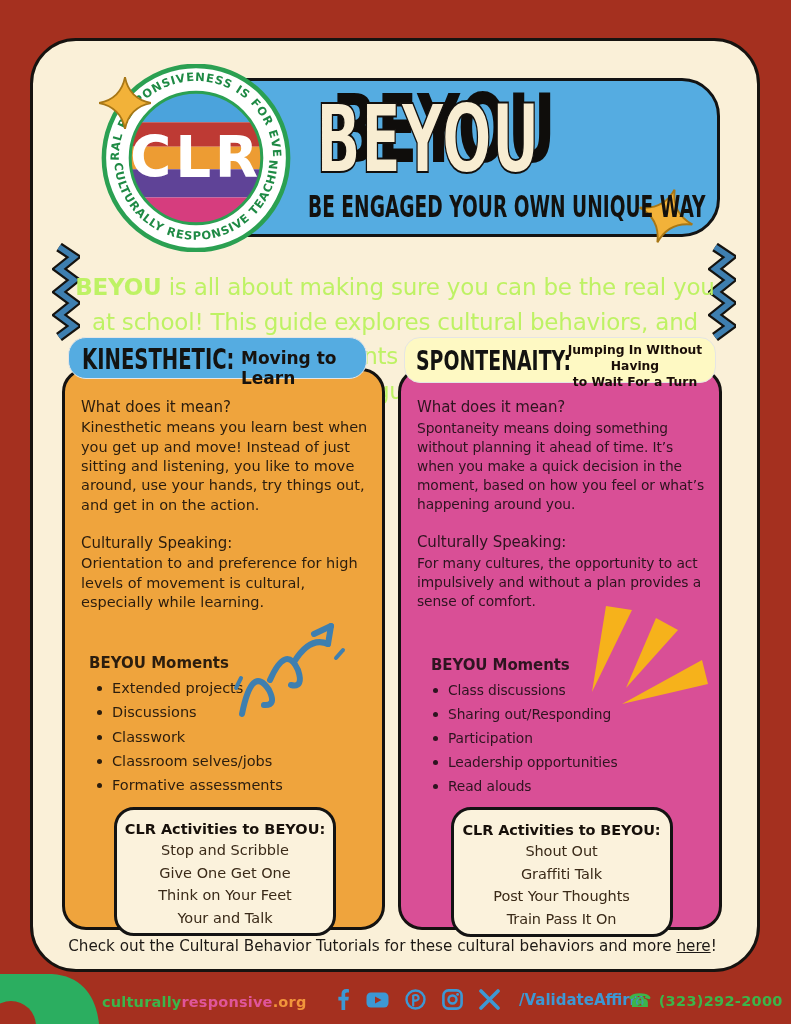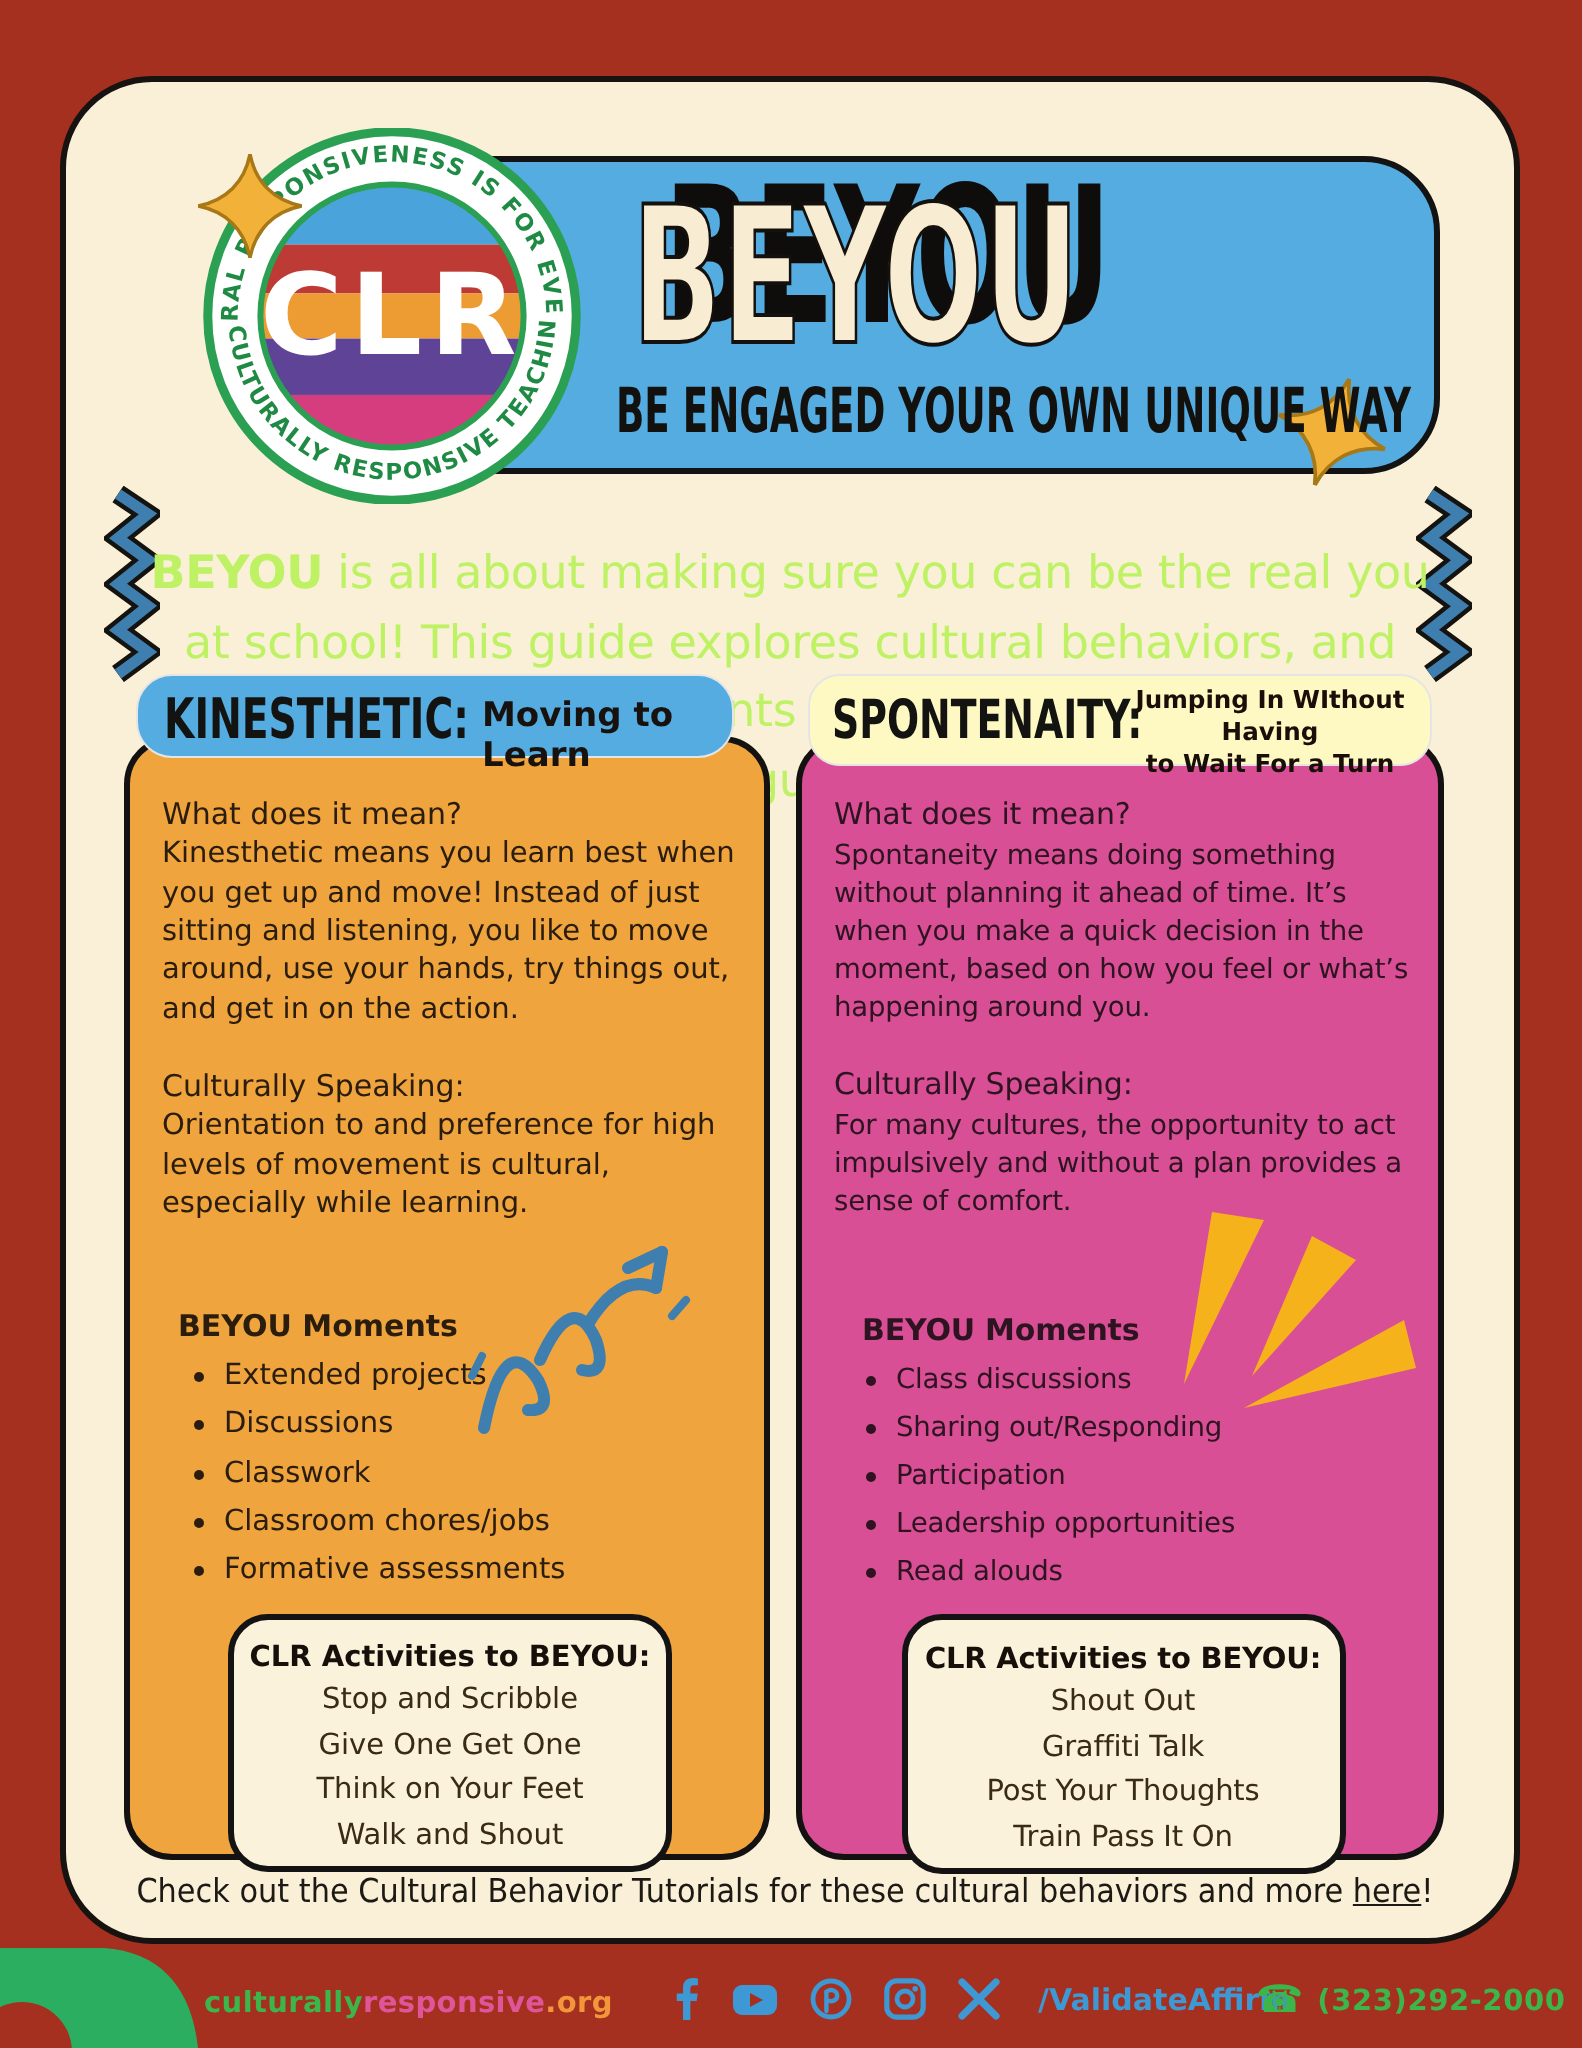--- a/index.html
+++ b/index.html
@@ -151,29 +151,29 @@
     <div class="col-inner">
       <p class="blk-label">What does it mean?</p>
       <p class="blk-text">Kinesthetic means you learn best when you get up and move! Instead of just sitting and listening, you like to move around, use your hands, try things out, and get in on the action.</p>
       <p class="blk-label gap18">Culturally Speaking:</p>
       <p class="blk-text">Orientation to and preference for high levels of movement is cultural, especially while learning.</p>
       <p class="moments-label">BEYOU Moments</p>
       <ul class="moments">
         <li><span class="dot"></span><span>Extended projects</span></li>
         <li><span class="dot"></span><span>Discussions</span></li>
         <li><span class="dot"></span><span>Classwork</span></li>
-        <li><span class="dot"></span><span>Classroom chores/jobs</span></li>
+        <li><span class="dot"></span><span>Classroom selves/jobs</span></li>
         <li><span class="dot"></span><span>Formative assessments</span></li>
       </ul>
       <div class="acts-box">
         <div class="acts-title">CLR Activities to BEYOU:</div>
         <div class="acts-item">Stop and Scribble</div>
         <div class="acts-item">Give One Get One</div>
         <div class="acts-item">Think on Your Feet</div>
-        <div class="acts-item">Walk and Shout</div>
+        <div class="acts-item">Your and Talk</div>
       </div>
     </div>
   </div>
   <div class="abs pill pill-left">
     <span class="pill-big">KINESTHETIC:</span>
     <span class="pill-sub">Moving to Learn</span>
   </div>
 
   <div class="abs col col-right">
     <div class="col-inner">

